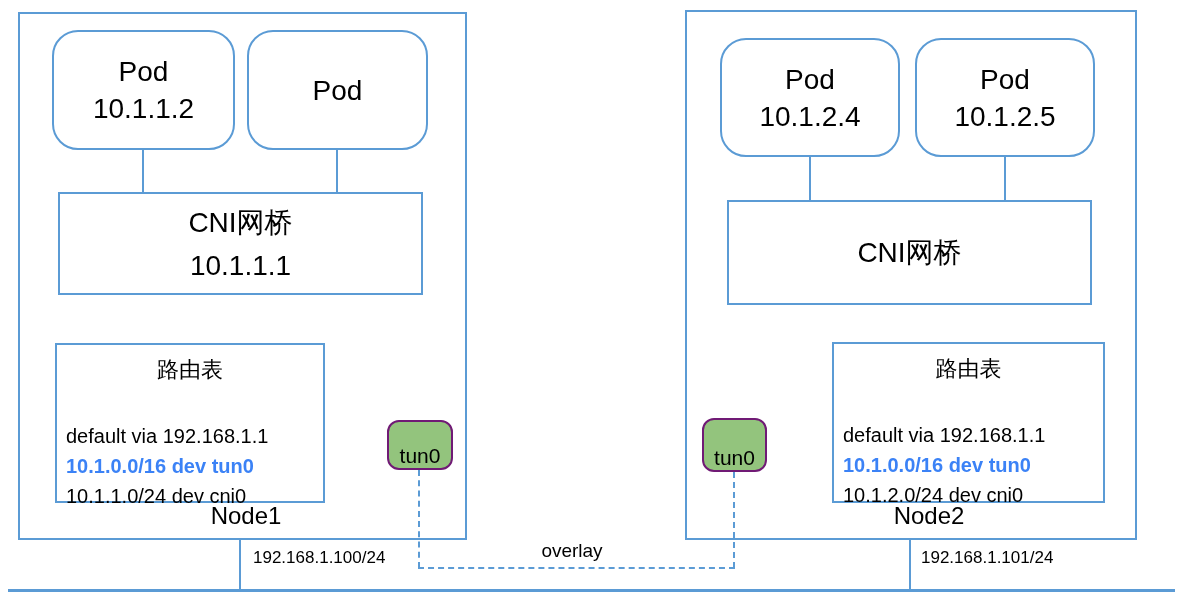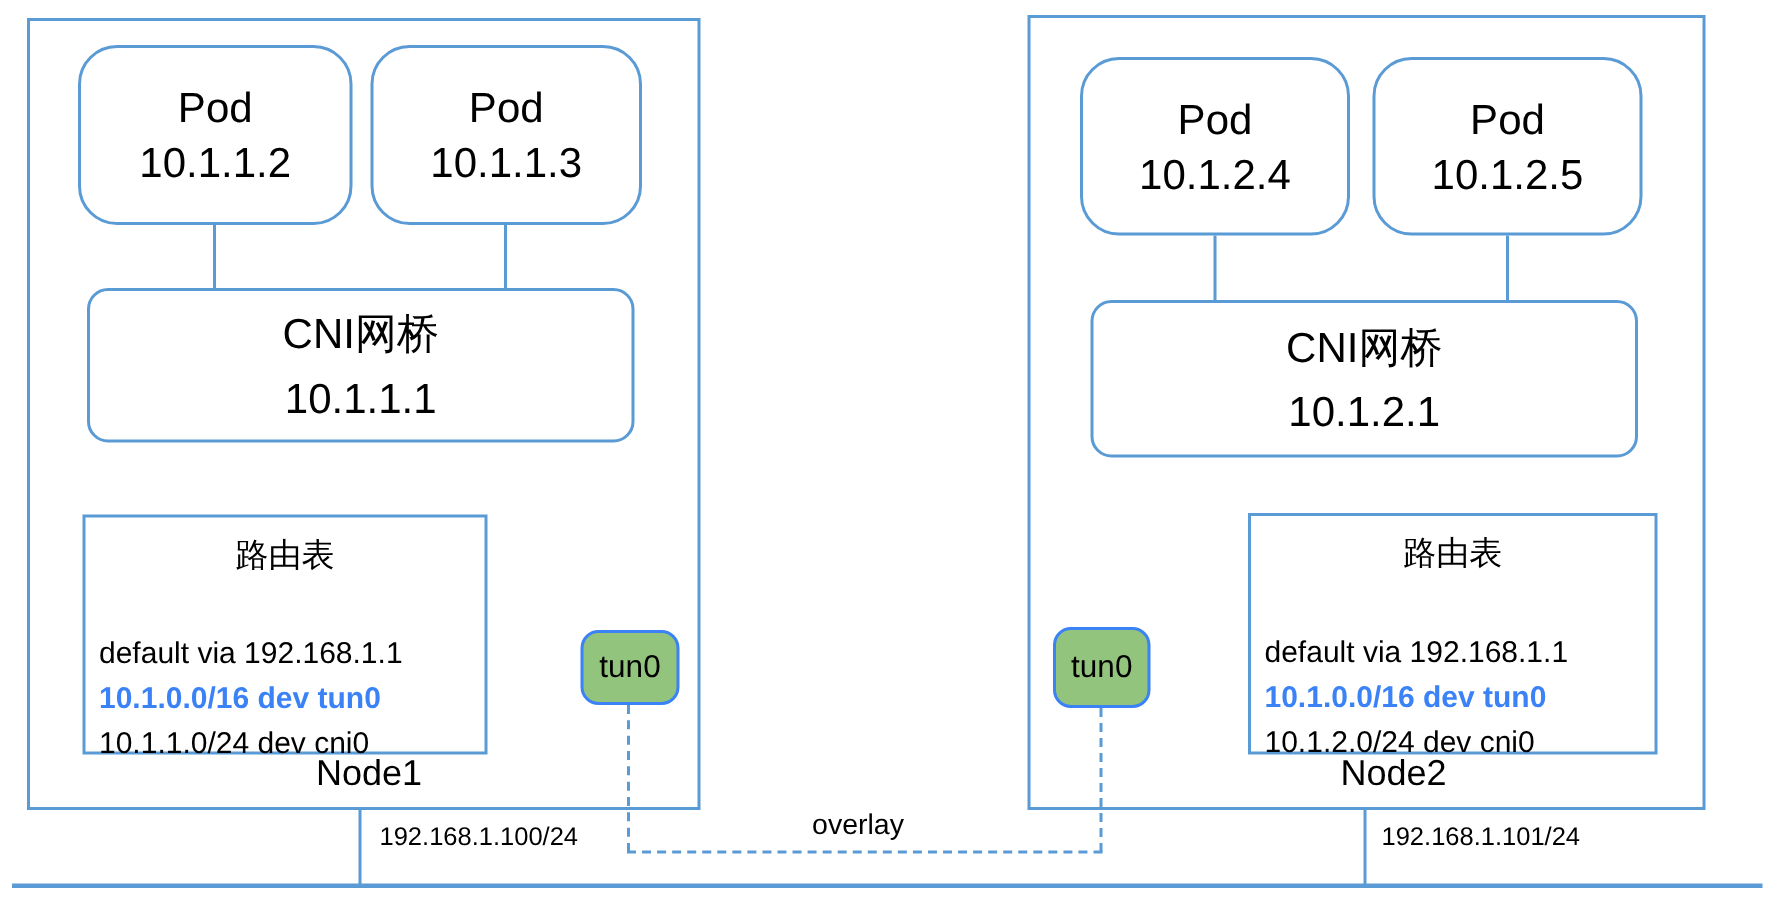--- a/index.html
+++ b/index.html
@@ -2,21 +2,21 @@
 <html><head>
 <meta charset="utf-8">
 <style>
   html,body { margin:0; padding:0; background:#ffffff; }
   .canvas {
     position:relative; width:1188px; height:606px; background:#ffffff;
     font-family:"Liberation Sans","DejaVu Sans",sans-serif; color:#000;
     overflow:hidden;
   }
   .box { position:absolute; box-sizing:border-box; border:2px solid #5b9bd5; background:#ffffff; }
-  .center-col { display:flex; flex-direction:column; align-items:center; justify-content:center; text-align:center;border-radius:14px; }
+  .center-col { display:flex; flex-direction:column; align-items:center; justify-content:center; text-align:center; }
 
   
   .node1-box { left:18px;  top:12px; width:449px; height:528px; }
   .node2-box { left:685px; top:10px; width:452px; height:530px; }
 
   
   .pod { border-radius:26px; font-size:28px; line-height:37px;align-items:center; }
   .pod1 { left:52px;  top:30px; width:183px; height:120px; }
   .pod2 { left:247px; top:30px; width:181px; height:120px; }
   .pod3 { left:720px; top:38px; width:180px; height:119px; }
@@ -35,22 +35,22 @@
   .route-hl  { color:#3b82f6; font-weight:bold; }
 
   
   .node-label { position:absolute; text-align:center; font-size:24px; }
   .node1-label { left:18px;  top:502px; width:456px; }
   .node2-label { left:685px; top:502px; width:488px; }
 
   
   .tun {
     position:absolute; box-sizing:border-box; background:#93c47d;
-    border:2px solid #3b82f6; border-radius:12px;
-    display:flex; align-items:center; justify-content:center; font-size:21px;
+    border:2px solid #701a75; border-radius:12px;
+    display:flex; align-items:flex-end; justify-content:center; font-size:21px;
   }
   .tun1 { left:387px; top:420px; width:66px; height:50px; }
   .tun2 { left:702px; top:418px; width:65px; height:54px; }
 
   
   .vline { position:absolute; width:0; border-left:2px solid #5b9bd5; }
   .hline { position:absolute; height:0; border-top:2px solid #5b9bd5; }
   .conn1 { left:142px;  top:150px; height:42px; }
   .conn2 { left:336px;  top:150px; height:42px; }
   .conn3 { left:809px;  top:157px; height:43px; }
@@ -80,21 +80,20 @@
 <div class="canvas">
 
   <div class="box node1-box"></div>
 
   <div class="box pod pod1 center-col">
     <div>Pod</div>
     <div>10.1.1.2</div>
   </div>
   <div class="box pod pod2 center-col">
     <div>Pod</div>
-    <div>10.1.1.3</div>
   </div>
 
   <div class="vline conn1"></div>
   <div class="vline conn2"></div>
 
   <div class="box cni cni1 center-col">
     <div>CNI网桥</div>
     <div>10.1.1.1</div>
   </div>
 
@@ -122,21 +121,20 @@
   <div class="box pod pod4 center-col">
     <div>Pod</div>
     <div>10.1.2.5</div>
   </div>
 
   <div class="vline conn3"></div>
   <div class="vline conn4"></div>
 
   <div class="box cni cni2 center-col">
     <div>CNI网桥</div>
-    <div>10.1.2.1</div>
   </div>
 
   <div class="box rt2">
     <div class="rt-title">路由表</div>
     <div class="rt-routes">
       <div>default via 192.168.1.1</div>
       <div class="route-hl">10.1.0.0/16 dev tun0</div>
       <div>10.1.2.0/24 dev cni0</div>
     </div>
   </div>

